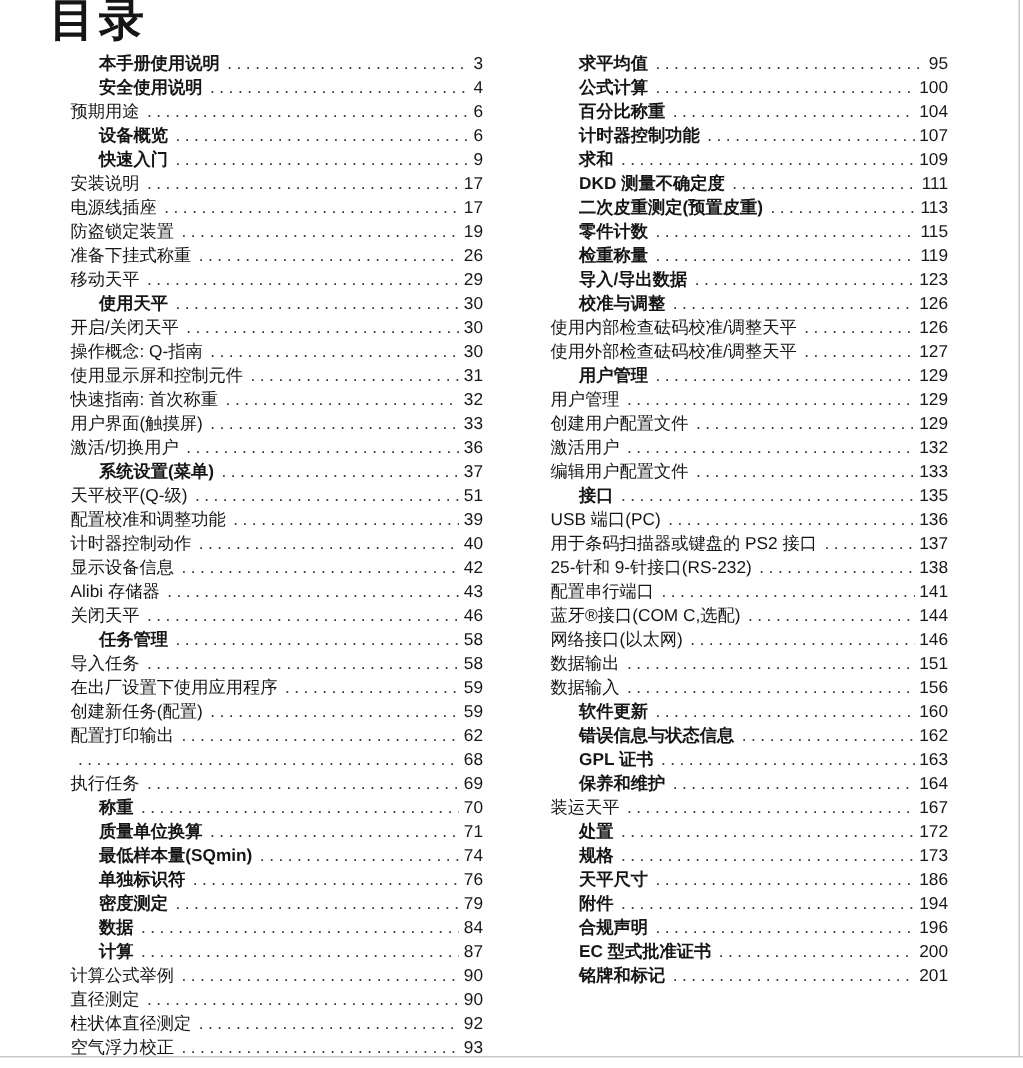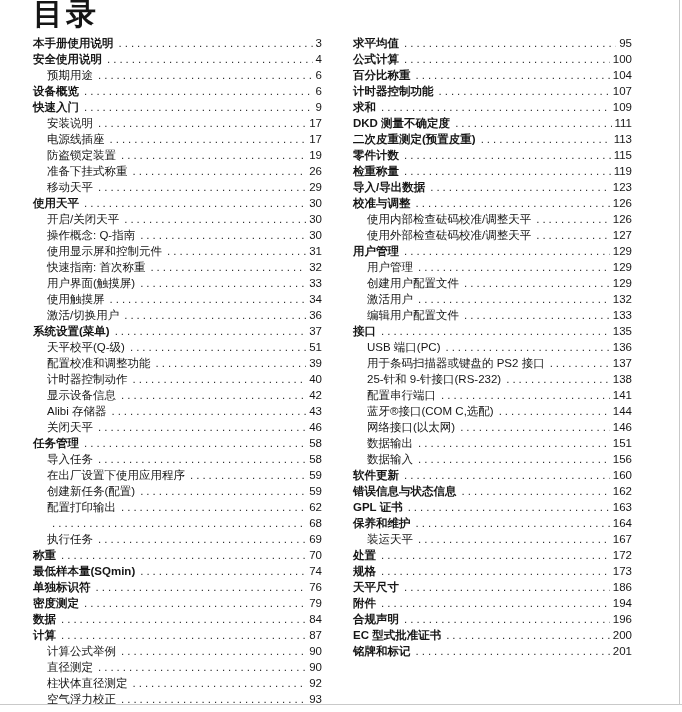--- a/index.html
+++ b/index.html
@@ -33,21 +33,21 @@
   .toc-col-left  { left: 33px;  width: 289px; }
   .toc-col-right { left: 353px; width: 279px; }
   .toc-row {
     display: flex;
     align-items: baseline;
     height: 16px;
     line-height: 16px;
     font-size: 11.5px;
   }
   .toc-row.lvl1 { padding-left: 14px; }
-  .toc-row.lvl0 .toc-label { font-weight: 700; }
+  .toc-row.lvl0 .toc-label { font-weight: 700; margin-left: 33px; }
   .toc-label {
     flex: 0 0 auto;
     white-space: nowrap;
     color: #161616;
   }
   .toc-dots {
     flex: 1 1 auto;
     overflow: hidden;
     white-space: nowrap;
     margin: 0 3px 0 5px;
@@ -160,25 +160,20 @@
       <span class="toc-label">快速指南: 首次称重</span>
       <span class="toc-dots"></span>
       <span class="toc-page-num">32</span>
     </div>
     <div class="toc-row lvl1">
       <span class="toc-label">用户界面(触摸屏)</span>
       <span class="toc-dots"></span>
       <span class="toc-page-num">33</span>
     </div>
     <div class="toc-row lvl1">
-      <span class="toc-label">使用触摸屏</span>
-      <span class="toc-dots"></span>
-      <span class="toc-page-num">34</span>
-    </div>
-    <div class="toc-row lvl1">
       <span class="toc-label">激活/切换用户</span>
       <span class="toc-dots"></span>
       <span class="toc-page-num">36</span>
     </div>
     <div class="toc-row lvl0">
       <span class="toc-label">系统设置(菜单)</span>
       <span class="toc-dots"></span>
       <span class="toc-page-num">37</span>
     </div>
     <div class="toc-row lvl1">
@@ -242,20 +237,25 @@
     </div>
     <div class="toc-row lvl1">
       <span class="toc-label">执行任务</span>
       <span class="toc-dots"></span>
       <span class="toc-page-num">69</span>
     </div>
     <div class="toc-row lvl0">
       <span class="toc-label">称重</span>
       <span class="toc-dots"></span>
       <span class="toc-page-num">70</span>
+    </div>
+    <div class="toc-row lvl0">
+      <span class="toc-label">质量单位换算</span>
+      <span class="toc-dots"></span>
+      <span class="toc-page-num">71</span>
     </div>
     <div class="toc-row lvl0">
       <span class="toc-label">最低样本量(SQmin)</span>
       <span class="toc-dots"></span>
       <span class="toc-page-num">74</span>
     </div>
     <div class="toc-row lvl0">
       <span class="toc-label">单独标识符</span>
       <span class="toc-dots"></span>
       <span class="toc-page-num">76</span>

